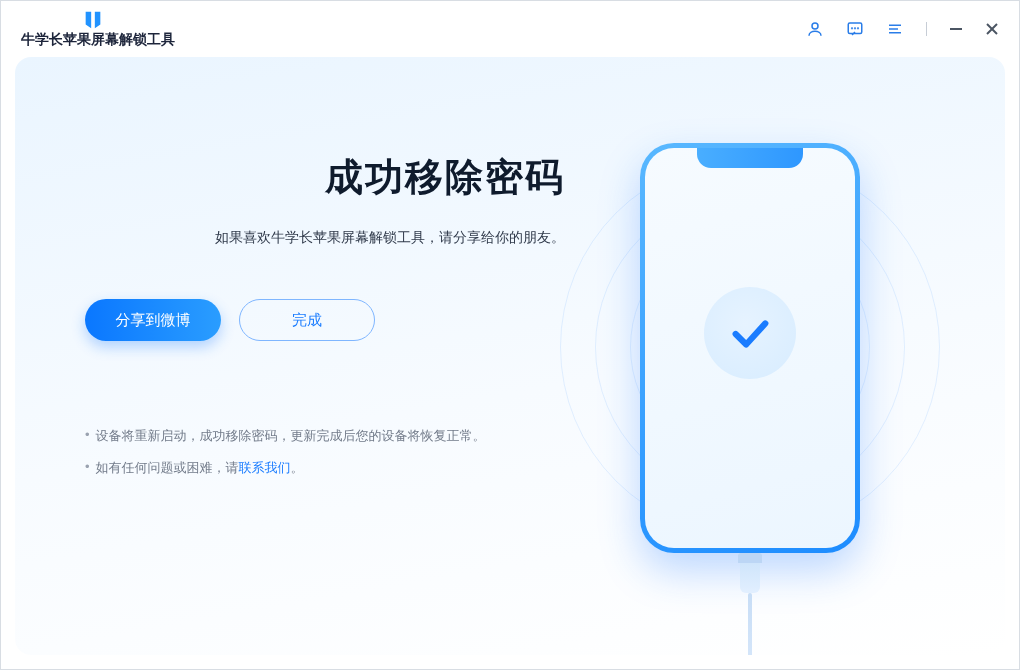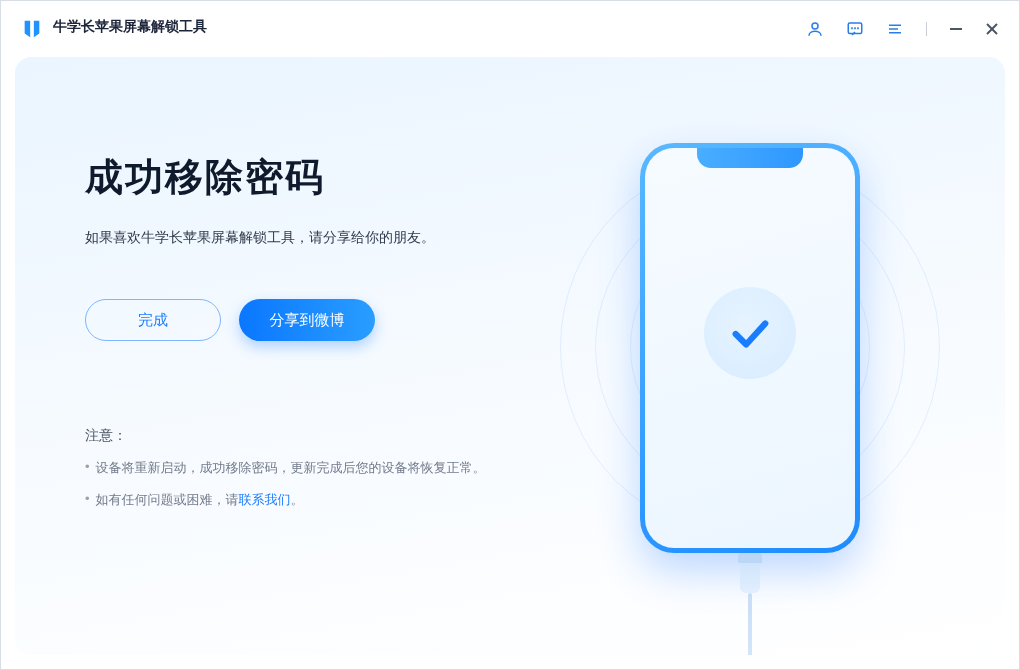--- a/index.html
+++ b/index.html
@@ -22,20 +22,22 @@
     
     .titlebar {
       height: 56px;
       display: flex;
       align-items: center;
       padding: 0 20px;
       justify-content: space-between;
     }
     .titlebar-left {
       display: flex;
+      align-items: center;
+      flex-direction: column;
     }
     .logo {
       width: 22px;
       height: 22px;
       margin-right: 10px;
     }
     .app-title {
       font-size: 14px;
       font-weight: bold;
       color: #1d253b;
@@ -76,20 +78,21 @@
       display: flex;
     }
     .panel {
       flex: 1;
       border-radius: 16px;
       background: linear-gradient(170deg, #eaf5ff 0%, #f7fbff 55%, #ffffff 100%);
       display: flex;
       padding: 60px 70px 0 70px;
       position: relative;
       overflow: hidden;
+      text-align: right;
     }
     .left-col {
       flex: 0 0 480px;
       padding-top: 35px;
     }
     h1 {
       font-size: 38px;
       font-weight: 600;
       color: #0f1b2d;
       letter-spacing: 2px;
@@ -294,24 +297,23 @@
     </div>
   </div>
 
   <div class="content-frame">
     <div class="panel">
 
       <div class="left-col">
         <h1>成功移除密码</h1>
         <div class="subtitle">如果喜欢牛学长苹果屏幕解锁工具，请分享给你的朋友。</div>
         <div class="btn-row">
+          <div class="btn btn-primary">分享到微博</div>
           <div class="btn btn-secondary">完成</div>
-          <div class="btn btn-primary">分享到微博</div>
-        </div>
-        <div class="notes-heading">注意：</div>
+        </div>
         <div class="note-item">
           <span class="note-bullet">•</span>
           <span>设备将重新启动，成功移除密码，更新完成后您的设备将恢复正常。</span>
         </div>
         <div class="note-item">
           <span class="note-bullet">•</span>
           <span>
             <span>如有任何问题或困难，请</span><span class="note-link">联系我们</span><span>。</span>
           </span>
         </div>

